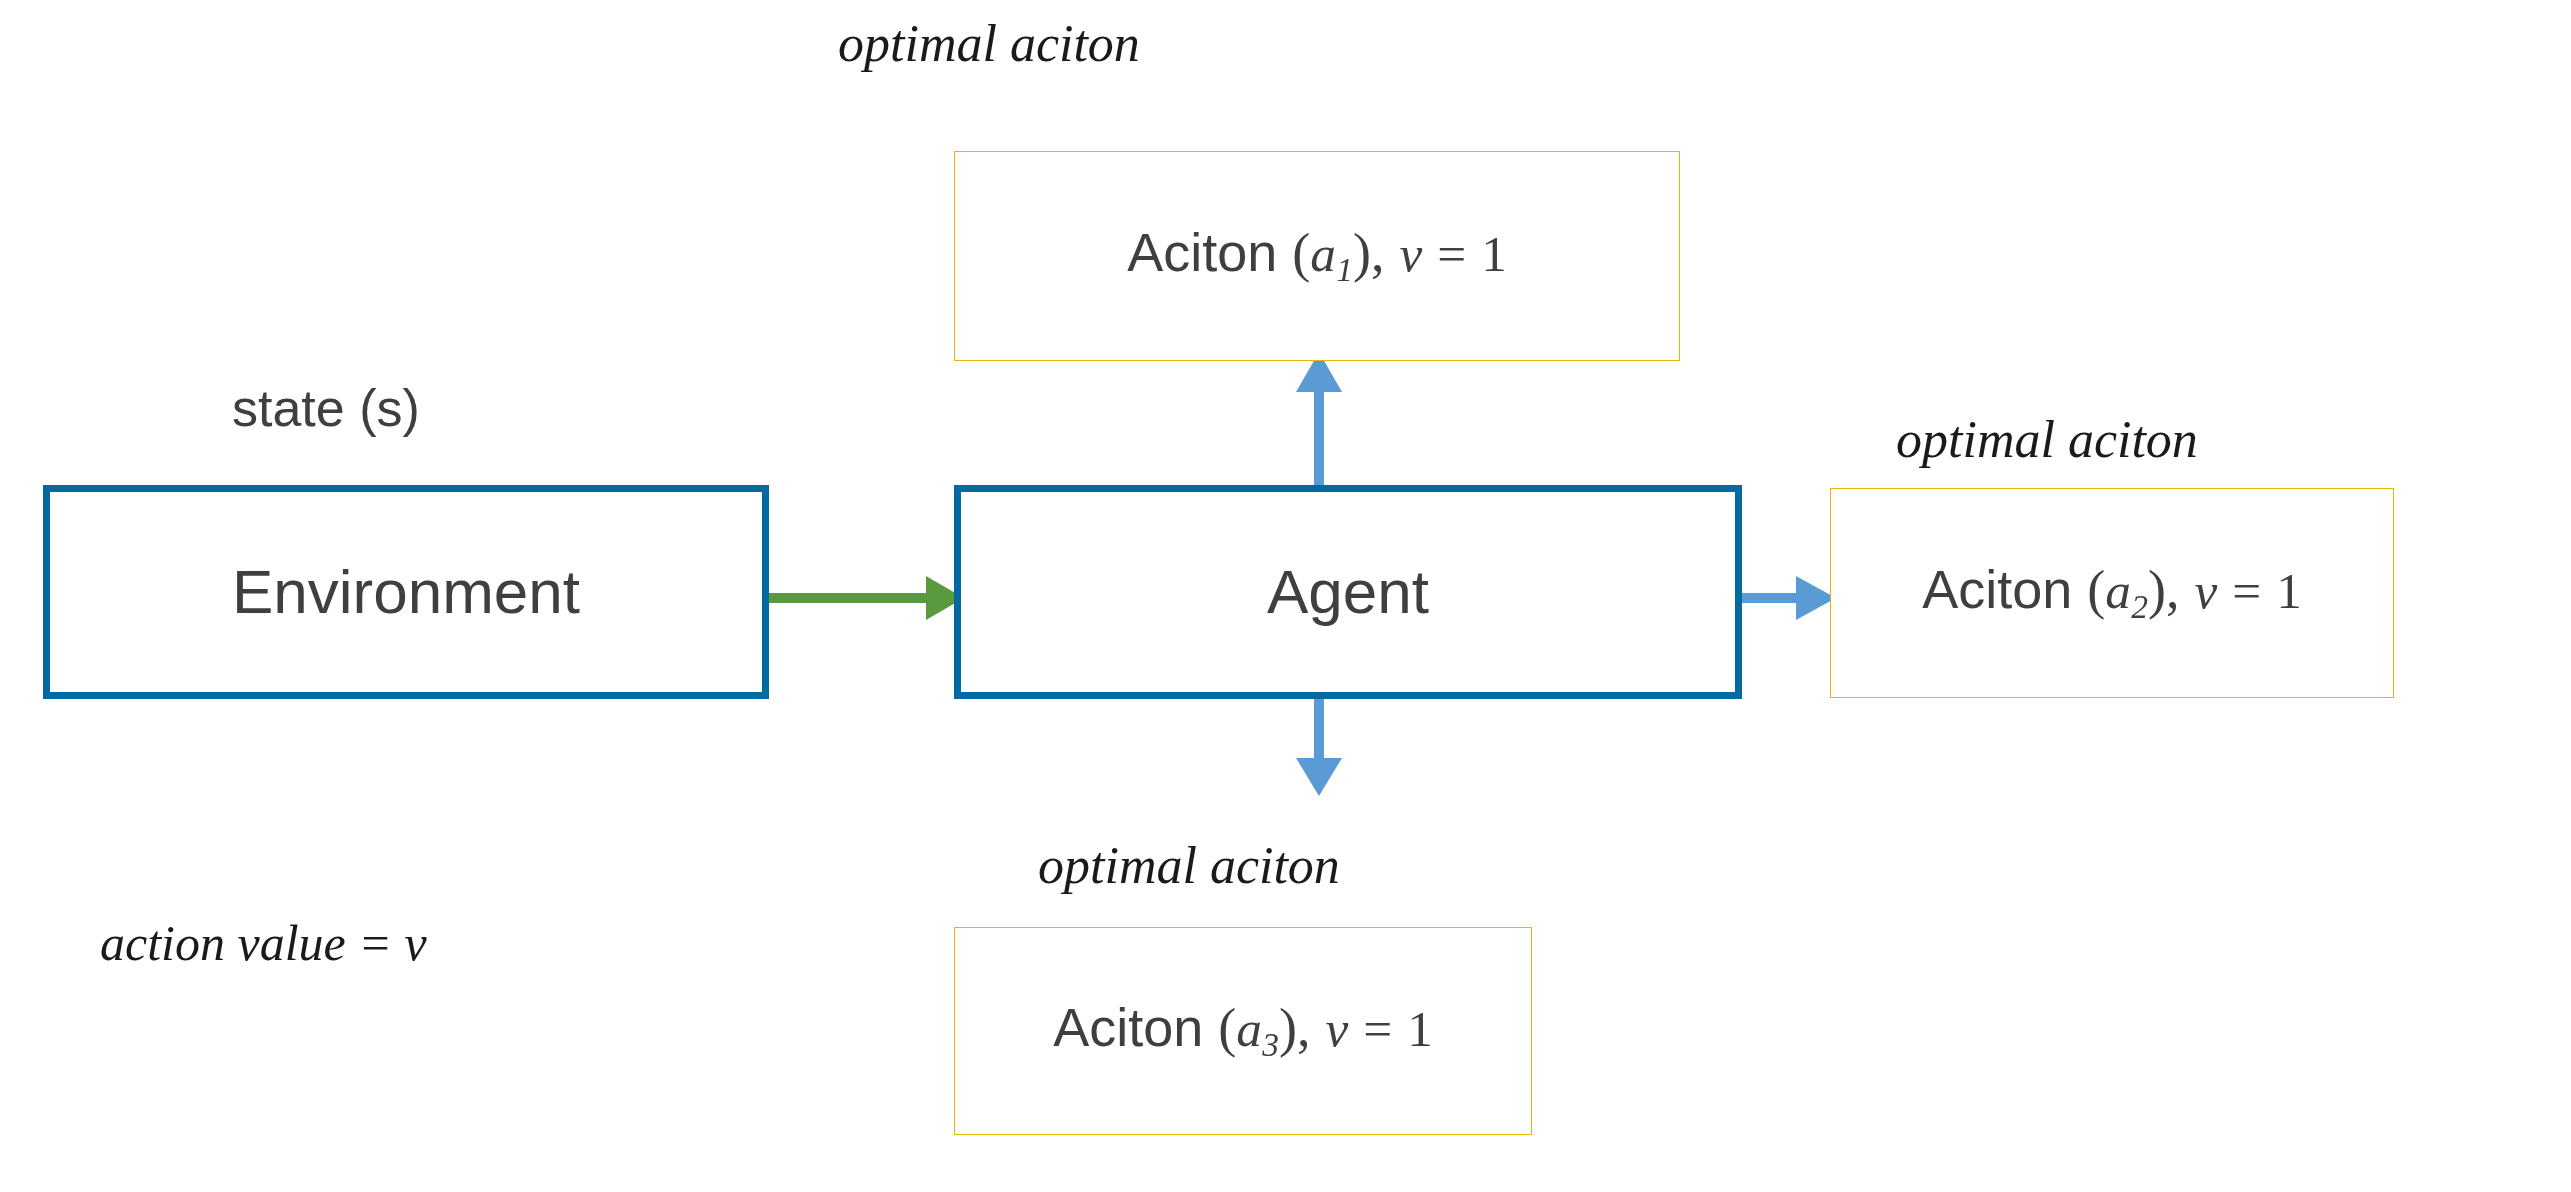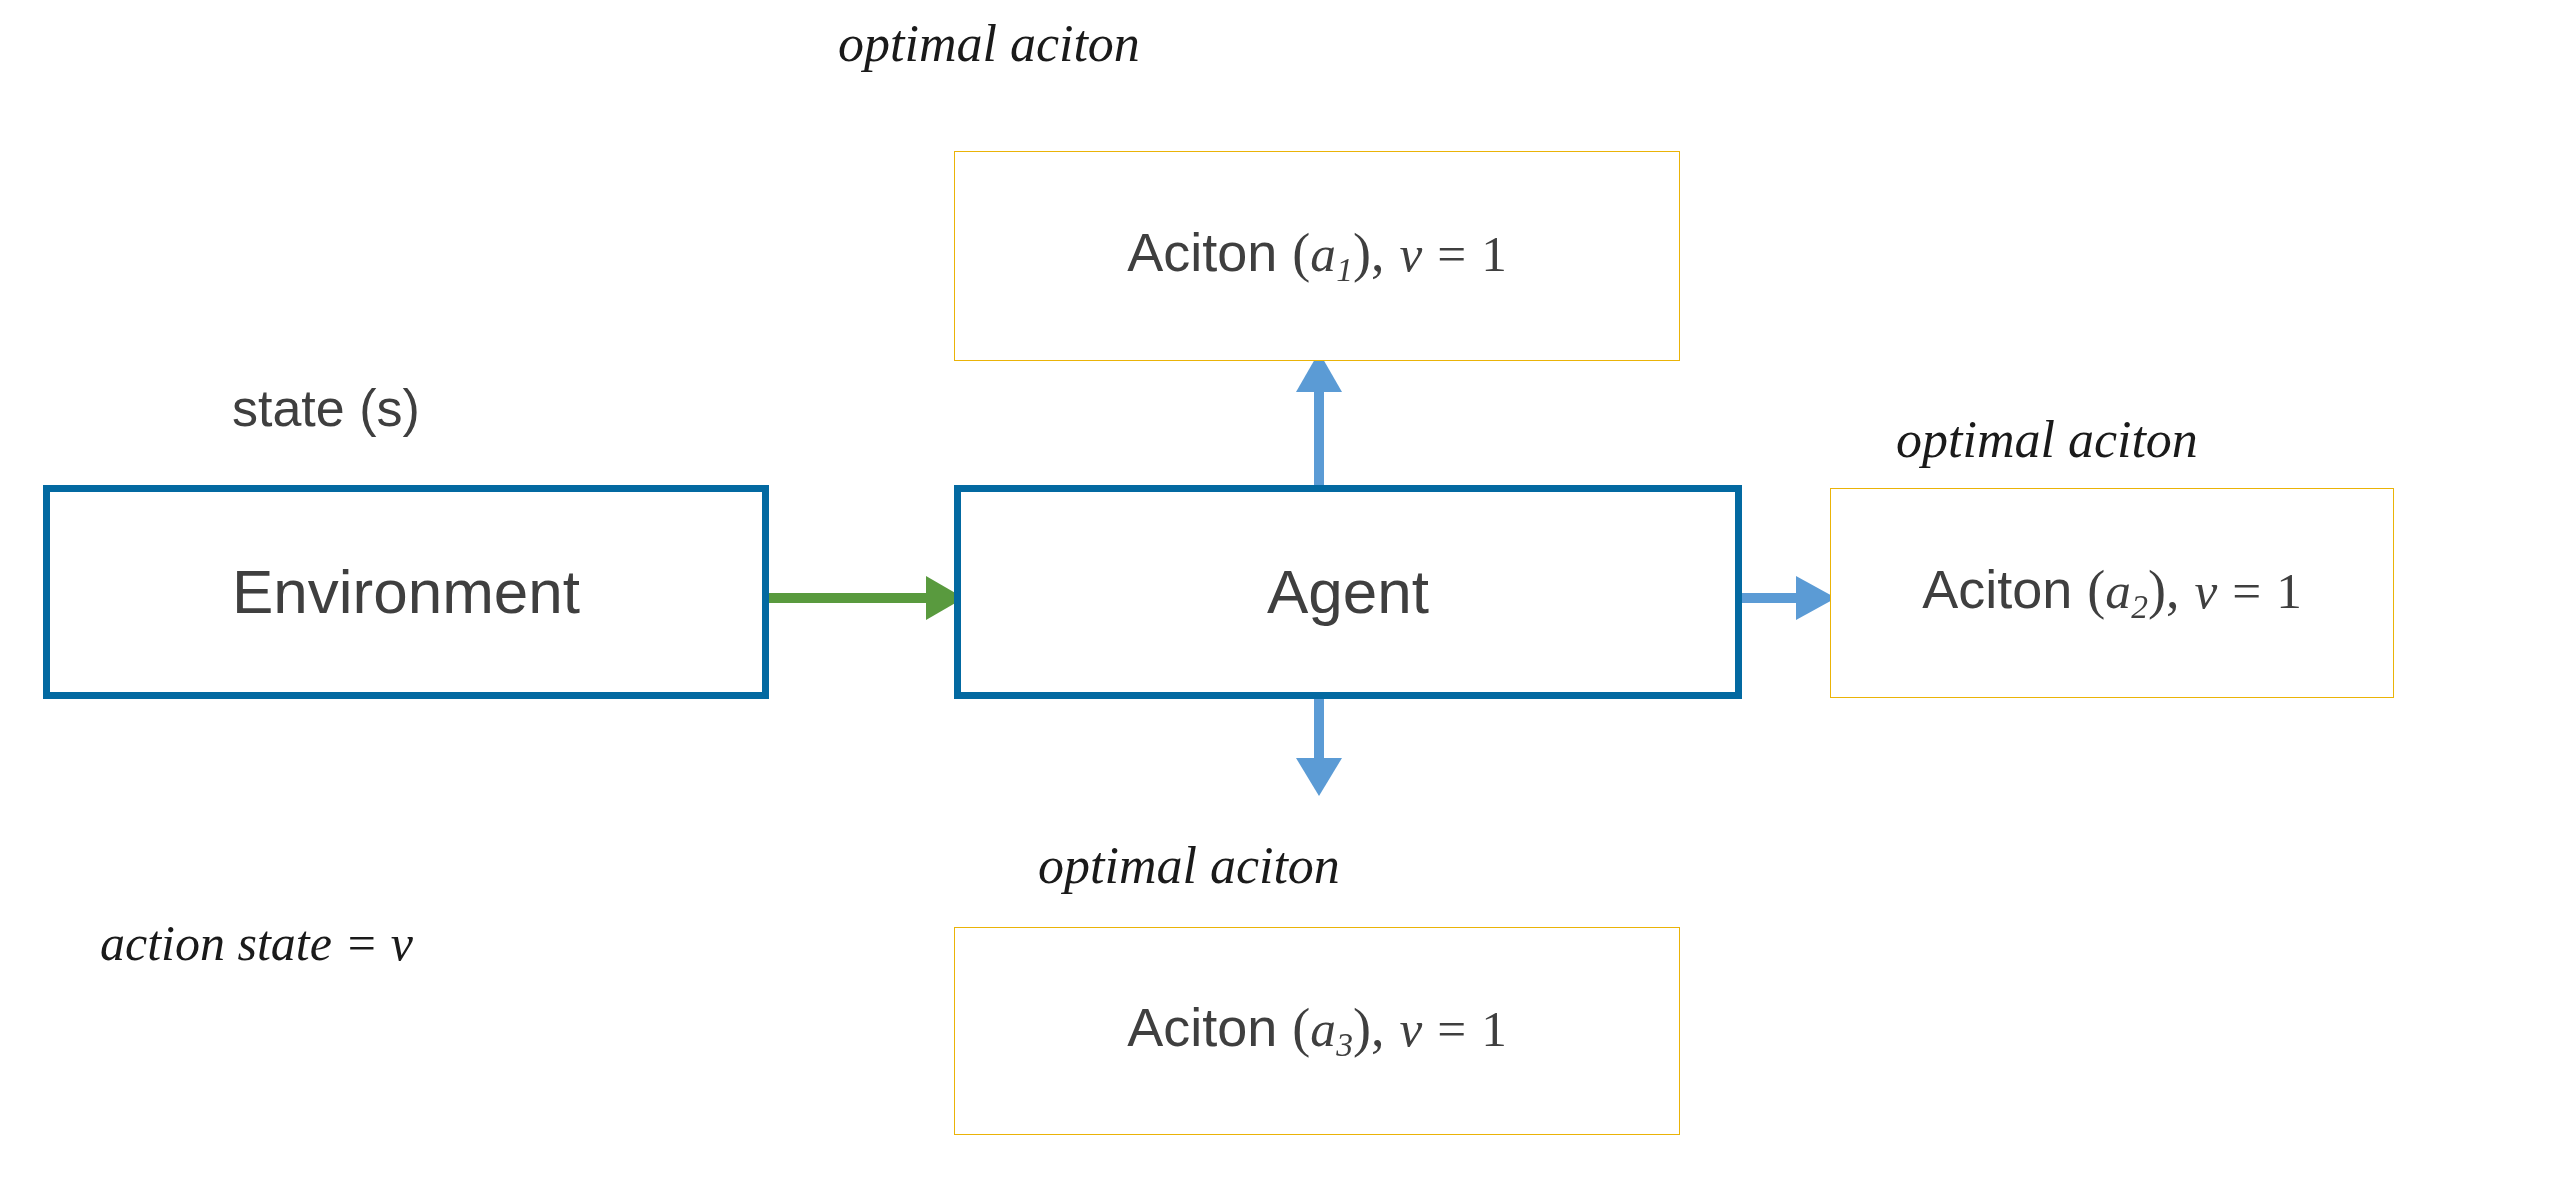--- a/index.html
+++ b/index.html
@@ -101,21 +101,21 @@
 <div id="canvas">
 
   <div class="caption c-optimal" style="left:838px; top:18px;">optimal aciton</div>
 
   <div class="caption c-state" style="left:232px; top:382px;">state (s)</div>
 
   <div class="caption c-optimal" style="left:1896px; top:414px;">optimal aciton</div>
 
   <div class="caption c-optimal" style="left:1038px; top:840px;">optimal aciton</div>
 
-  <div class="caption c-actionvalue" style="left:100px; top:918px;">action state = v</div>
+  <div class="caption c-actionvalue" style="left:100px; top:918px;">action value = v</div>
 
   <div class="conn" style="left:760px; top:568px; width:210px; height:60px;">
     <svg width="210" height="60" viewBox="0 0 210 60">
       <line x1="0" y1="30" x2="170" y2="30" stroke="#599a3e" stroke-width="10"></line>
       <polygon points="166,8 204,30 166,52" fill="#599a3e"></polygon>
     </svg>
   </div>
 
   <div class="conn" style="left:1288px; top:348px; width:62px; height:150px;">
     <svg width="62" height="150" viewBox="0 0 62 150">
@@ -147,17 +147,17 @@
   </div>
 
   <div class="node node-green" style="left:954px; top:485px; width:788px; height:214px;">
     <span class="node-label big">Agent</span>
   </div>
 
   <div class="node node-blue" style="left:1830px; top:488px; width:564px; height:210px;">
     <span class="node-label mid"><span>Aciton</span><span>&nbsp;</span><span class="math-paren">(</span><span class="math-i">a</span><span class="sub">2</span><span class="math-paren">)</span><span class="math-paren">,</span><span>&nbsp;</span><span class="math-i">v</span><span>&nbsp;</span><span class="math-eq">=</span><span>&nbsp;</span><span class="math-num">1</span></span>
   </div>
 
-  <div class="node node-blue" style="left:954px; top:927px; width:726px; height:208px;">
+  <div class="node node-blue" style="left:954px; top:927px; width:578px; height:208px;">
     <span class="node-label mid"><span>Aciton</span><span>&nbsp;</span><span class="math-paren">(</span><span class="math-i">a</span><span class="sub">3</span><span class="math-paren">)</span><span class="math-paren">,</span><span>&nbsp;</span><span class="math-i">v</span><span>&nbsp;</span><span class="math-eq">=</span><span>&nbsp;</span><span class="math-num">1</span></span>
   </div>
 
 </div>
 
 </body></html>

